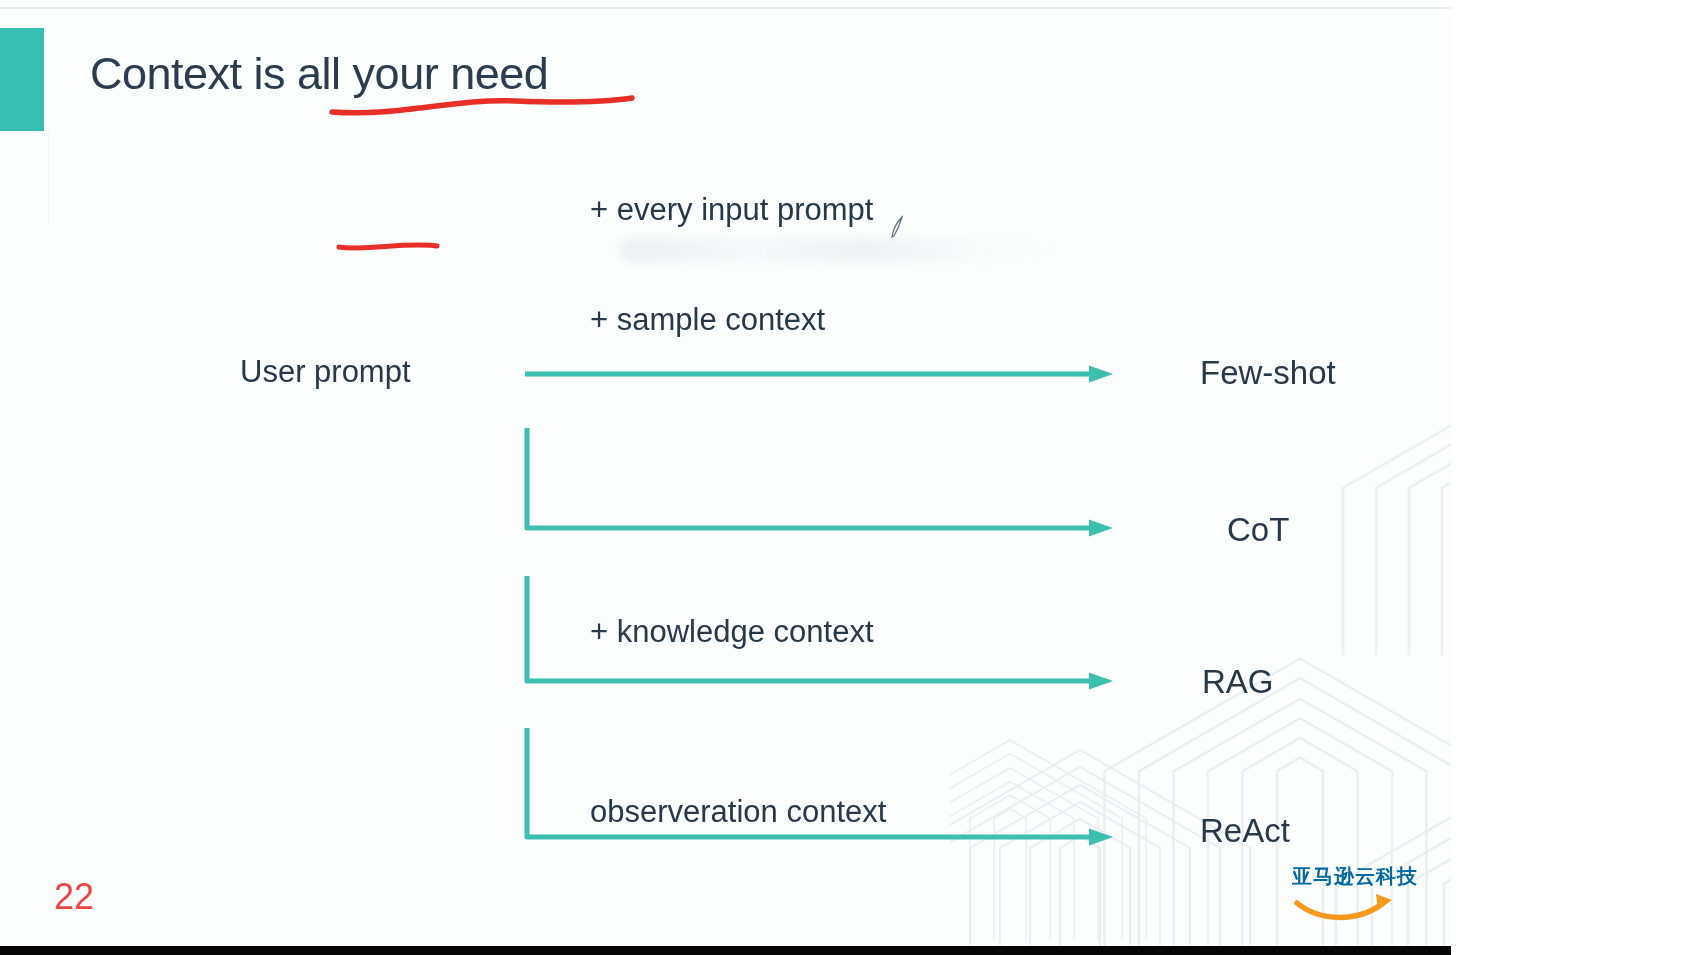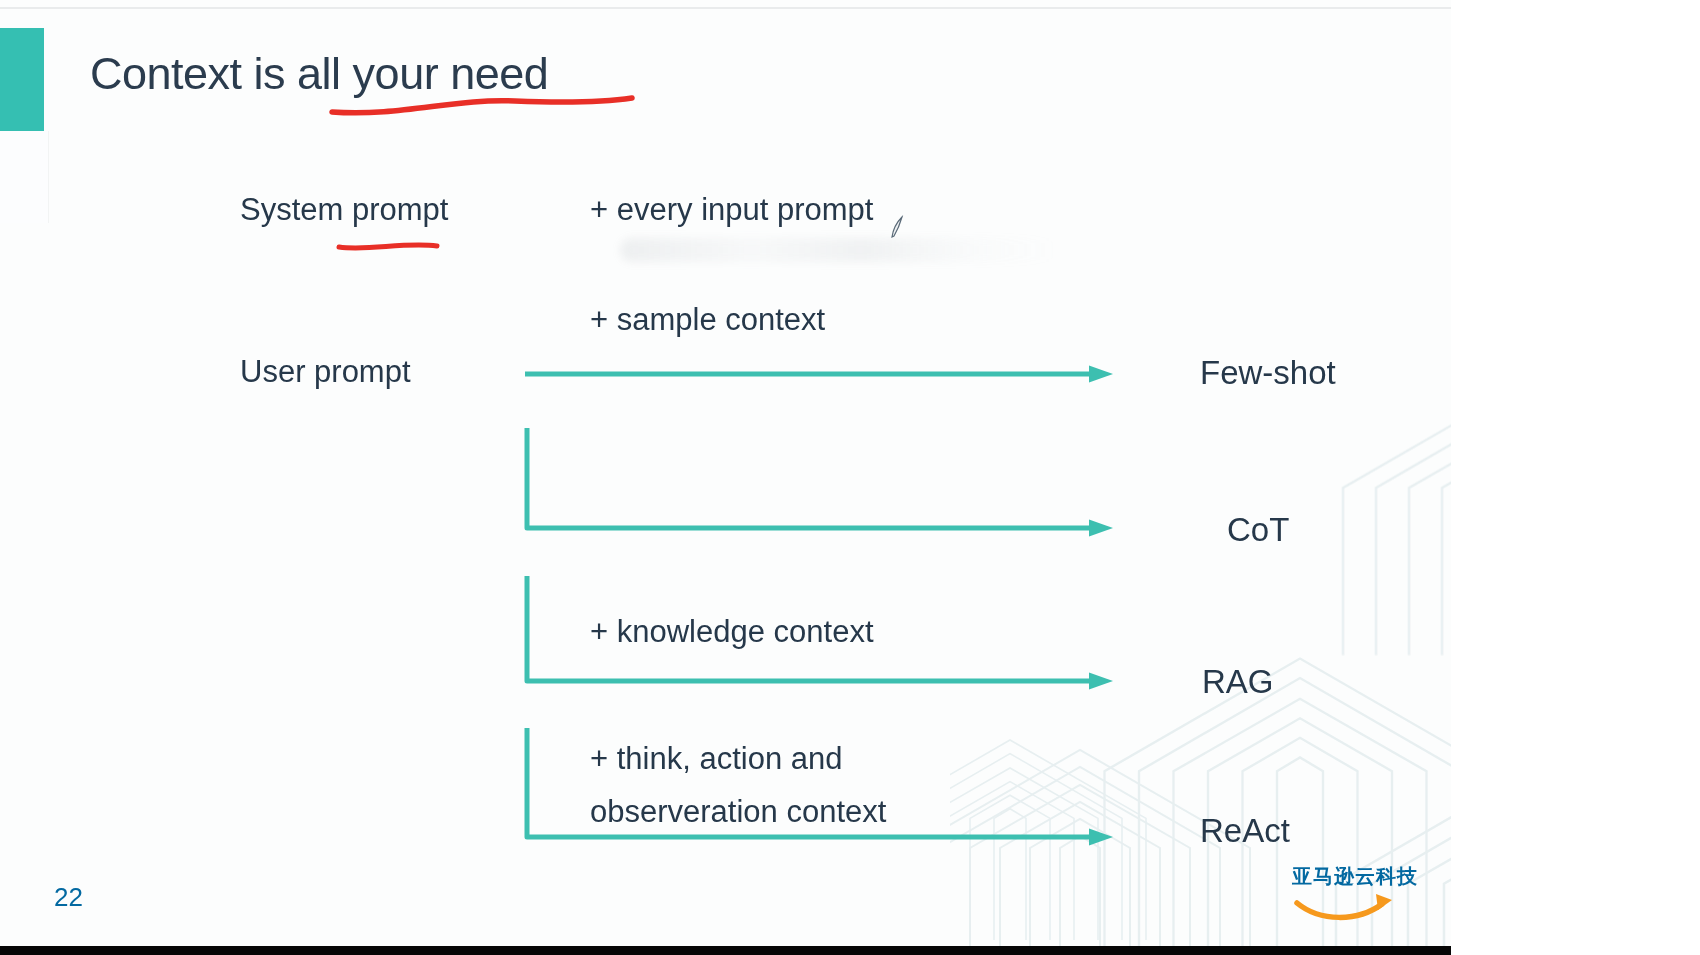--- a/index.html
+++ b/index.html
@@ -5,21 +5,21 @@
   html,body{margin:0;padding:0;background:#ffffff;}
   .slide{
     position:relative;width:1451px;height:955px;overflow:hidden;
     background:#fcfdfd;font-family:"Liberation Sans",sans-serif;color:#243546;
   }
   .abs{position:absolute;}
   .txt{position:absolute;transform:translateY(-50%);white-space:nowrap;}
   .title-text{font-size:45px;letter-spacing:-0.5px;color:#2b3c4e;font-weight:400;}
   .body-text{font-size:31px;color:#26384a;}
   .label-text{font-size:33px;color:#26384a;}
-  .page-num{font-size:26px;color:#0369a1;}
+  .page-num{font-size:36px;color:#ef4444;}
   .brand-cn{font-size:20px;font-weight:700;color:#0369a1;letter-spacing:1px;}
   .brand-tag{font-size:32px;font-weight:600;color:#232f3e;letter-spacing:1px;}
   .accent-square{left:0;top:28px;width:44px;height:103px;background:#35bfb2;}
   .left-panel-edge{left:0;top:131px;width:48px;height:92px;background:#fcfdfe;border-right:1px solid #f2f4f4;}
   .top-hairline{left:0;top:7px;width:1555px;height:2px;background:#e9ebec;}
   .bottom-bar{left:0;top:946px;width:1700px;height:9px;background:#060606;}
   .smudge{
     left:620px;top:238px;width:440px;height:24px;border-radius:12px;opacity:.65;
     background:linear-gradient(90deg, rgba(150,158,165,.22) 0%, rgba(190,196,202,.12) 30%,
       rgba(160,168,175,.20) 55%, rgba(200,205,210,.08) 80%, rgba(200,205,210,0) 100%);
@@ -54,26 +54,24 @@
     </g>
   </svg>
 
   <div class="abs top-hairline"></div>
   <div class="abs accent-square"></div>
   <div class="abs left-panel-edge"></div>
   <div class="abs smudge"></div>
 
   <div class="txt title-text" style="left:90px;top:74px;">Context is all your need</div>
 
-  <div class="txt body-text" style="left:240px;top:210px;">System prompt</div>
   <div class="txt body-text" style="left:590px;top:210px;">+ every input prompt</div>
   <div class="txt body-text" style="left:590px;top:320px;">+ sample context</div>
   <div class="txt body-text" style="left:240px;top:372px;">User prompt</div>
   <div class="txt body-text" style="left:590px;top:632px;">+ knowledge context</div>
-  <div class="txt body-text" style="left:590px;top:759px;">+ think, action and</div>
   <div class="txt body-text" style="left:590px;top:812px;">observeration context</div>
 
   <div class="txt label-text" style="left:1200px;top:373px;">Few-shot</div>
   <div class="txt label-text" style="left:1203px;top:530px;margin-left:24px;">CoT</div>
   <div class="txt label-text" style="left:1202px;top:682px;">RAG</div>
   <div class="txt label-text" style="left:1200px;top:831px;">ReAct</div>
 
   <div class="txt page-num" style="left:54px;top:897px;">22</div>
   <div class="txt brand-cn" style="left:1292px;top:876px;">亚马逊云科技</div>
   <div class="txt brand-tag" style="left:1492px;top:876px;">培训与认证</div>

